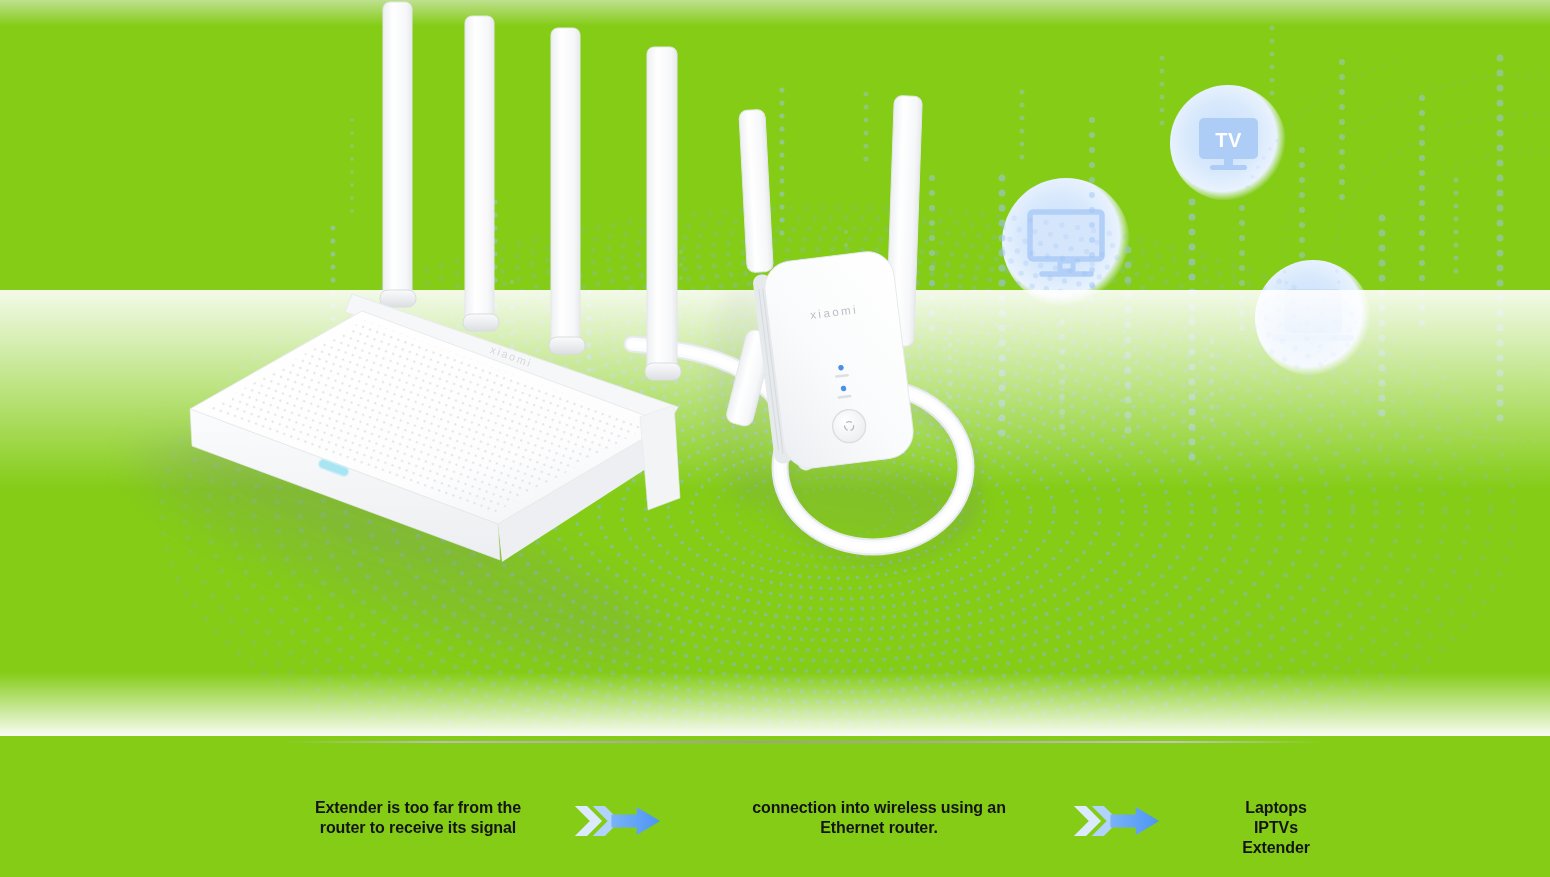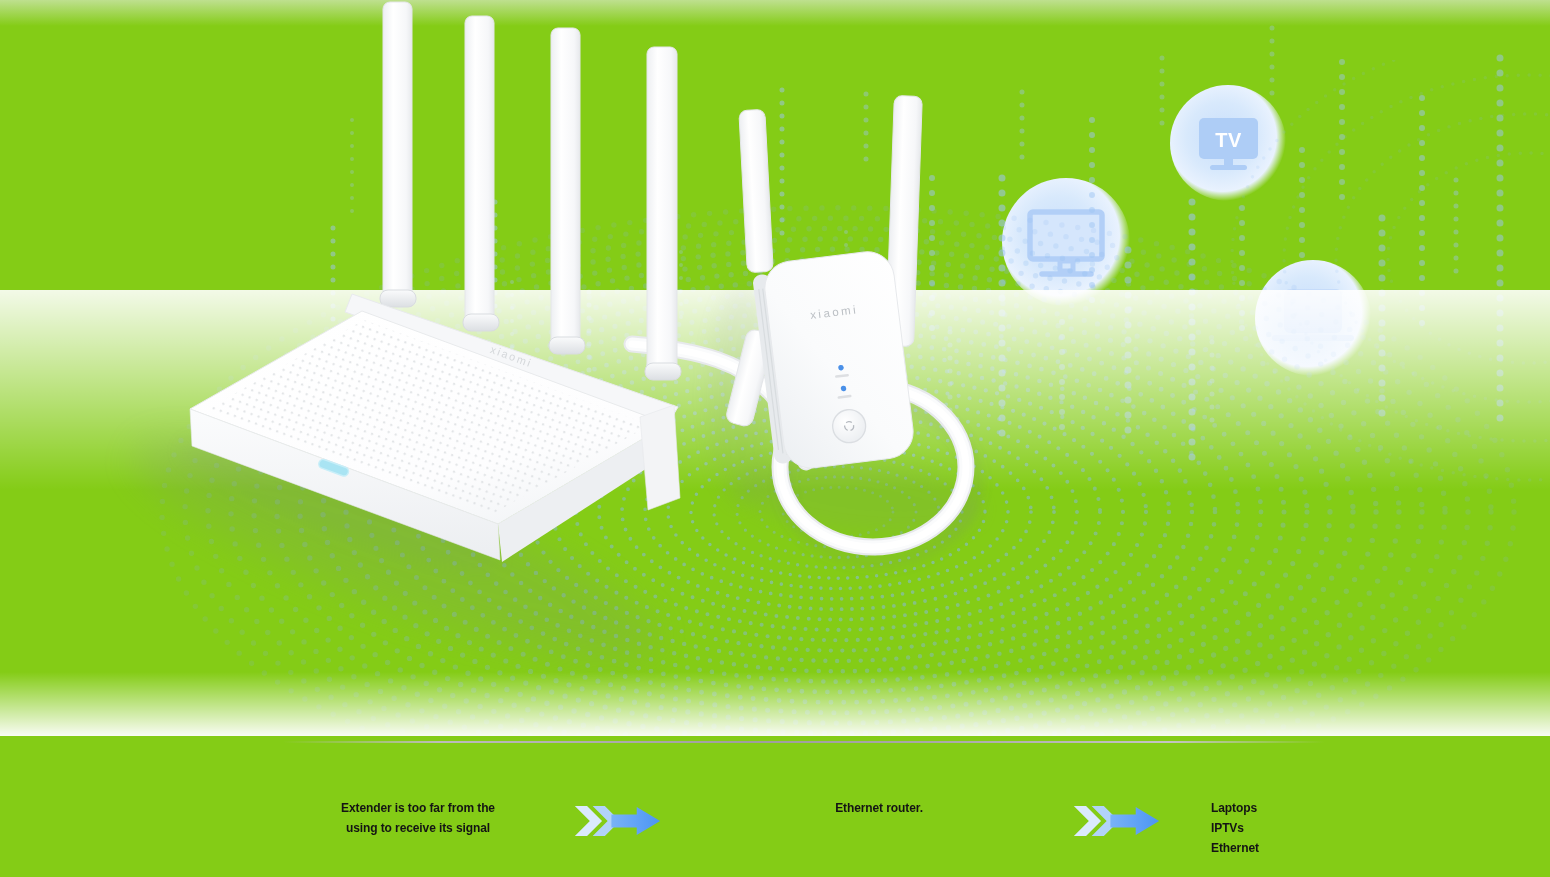--- a/index.html
+++ b/index.html
@@ -5,23 +5,23 @@
   html,body{margin:0;padding:0;background:#fff;}
   .stage{
     position:relative;width:1550px;height:877px;overflow:hidden;background:#84cc16;
     font-family:"Liberation Sans","DejaVu Sans",sans-serif;
   }
   .top-fade{position:absolute;left:0;top:0;width:1550px;height:26px;
     background:linear-gradient(#eef0f2,rgba(255,255,255,0));opacity:.55;}
   .scene{position:absolute;left:0;top:0;}
   .divider{position:absolute;left:283px;top:741px;width:1042px;height:2px;border-radius:1px;
     background:linear-gradient(90deg,rgba(170,170,170,0) 0%,#bcbcbc 15%,#9e9e9e 45%,#a8a8a8 62%,#c4c4c4 85%,rgba(170,170,170,0) 100%);}
-  .cap{position:absolute;color:#141414;font-weight:700;font-size:12px;line-height:20px;letter-spacing:-.1px;}
+  .cap{position:absolute;color:#141414;font-weight:700;font-size:16px;line-height:20px;letter-spacing:-.1px;}
   .cap.center{text-align:center;}
-  .cap.left{text-align:left;}
+  .cap.left{text-align:center;}
   .arrow-wrap{position:absolute;width:93px;height:30px;}
 </style>
 </head>
 <body>
 
 <div class="stage">
   <div class="top-fade"></div>
 
   <svg class="scene" width="1550" height="877" viewBox="0 0 1550 877" xmlns="http://www.w3.org/2000/svg">
     <defs>
@@ -244,53 +244,54 @@
         <circle cx="841" cy="427" r="16.5" fill="url(#btnGrad)" stroke="#dbdee2" stroke-width="1.3"></circle>
         <circle cx="841" cy="427" r="4.5" fill="none" stroke="#b6bac0" stroke-width="1.3" stroke-dasharray="6 3"></circle>
       </g>
     </g>
   </svg>
 
   <div class="divider"></div>
 
   <div class="cap center" style="left:300px;top:798px;width:236px;">
     <div>Extender is too far from the</div>
-    <div>using to receive its signal</div>
+    <div>router to receive its signal</div>
   </div>
 
   <div class="arrow-wrap" style="left:571px;top:806px;">
     <svg width="93" height="30" viewBox="0 0 93 32">
       <defs>
           <linearGradient id="ag1" x1="0" y1="0" x2="1" y2="0">
         <stop offset="0" stop-color="#79b2f8"></stop>
             <stop offset="1" stop-color="#4b95f3"></stop>
           </linearGradient>
         </defs>
       <path d="M1,0 H14 L30,16 L14,32 H1 L17,16 Z" fill="#dbeafd"></path>
       <path d="M20,0 H33 L49,16 L33,32 H20 L36,16 Z" fill="#b2d3f9"></path>
       <path d="M40,9 H67 V1 L92,16 L67,31 V23 H40 Z" fill="url(#ag1)"></path>
     </svg>
   </div>
 
   <div class="cap center" style="left:743px;top:798px;width:272px;">
+    <div>connection into wireless using an</div>
     <div>Ethernet router.</div>
   </div>
 
   <div class="arrow-wrap" style="left:1070px;top:806px;">
     <svg width="93" height="30" viewBox="0 0 93 32">
       <defs>
           <linearGradient id="ag2" x1="0" y1="0" x2="1" y2="0">
         <stop offset="0" stop-color="#79b2f8"></stop>
             <stop offset="1" stop-color="#4b95f3"></stop>
           </linearGradient>
         </defs>
       <path d="M1,0 H14 L30,16 L14,32 H1 L17,16 Z" fill="#dbeafd"></path>
       <path d="M20,0 H33 L49,16 L33,32 H20 L36,16 Z" fill="#b2d3f9"></path>
       <path d="M40,9 H67 V1 L92,16 L67,31 V23 H40 Z" fill="url(#ag2)"></path>
     </svg>
   </div>
 
   <div class="cap left" style="left:1211px;top:798px;width:130px;">
     <div>Laptops</div>
     <div>IPTVs</div>
-    <div>Ethernet</div>
+    <div>Extender</div>
   </div>
 </div>
 
 </body></html>

